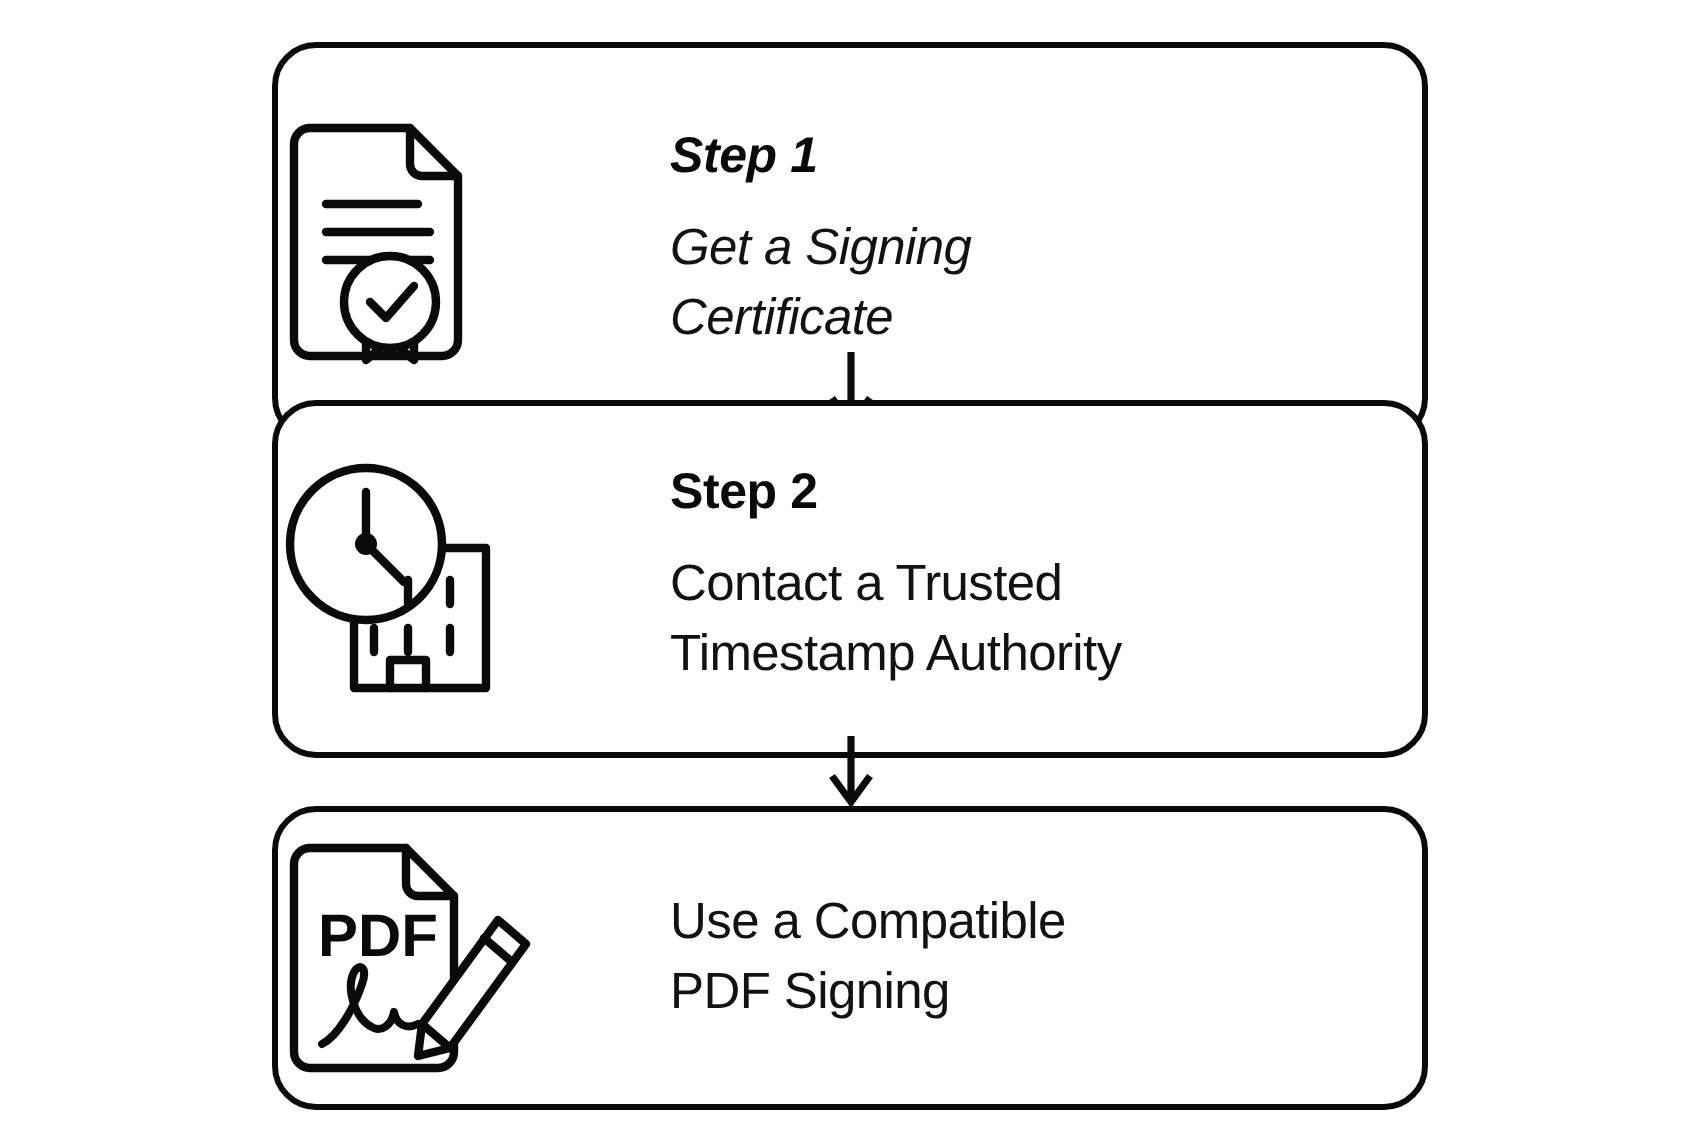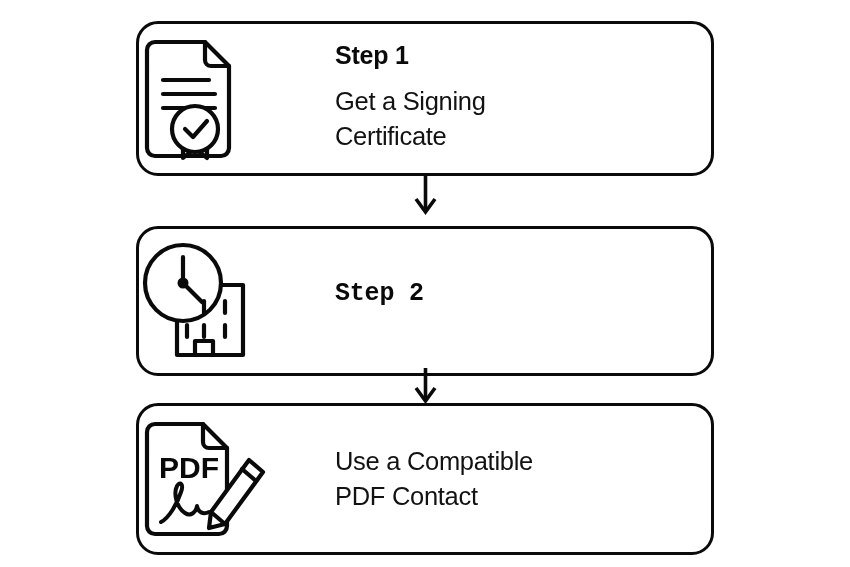--- a/index.html
+++ b/index.html
@@ -30,22 +30,22 @@
     width: 578px;
     box-sizing: border-box;
     border: 3.5px solid #0a0a0a;
     border-radius: 22px;
     background: #ffffff;
     display: flex;
     flex-direction: row;
     align-items: center;
   }
 
-  .card-1 { top: 21px;  height: 155px; }
-  .card-2 { top: 226px; height: 150px; font-family: Liberation Mono, monospace; }
+  .card-1 { top: 21px;  height: 200px; font-style: italic; }
+  .card-2 { top: 200px; height: 179px; }
   .card-3 { top: 403px; height: 152px; }
 
   .icon-slot {
     width: 196px;
     min-width: 196px;
     height: 100%;
     display: flex;
     align-items: center;
   }
 
@@ -145,20 +145,22 @@
 
         <line x1="48" y1="86" x2="48" y2="98"></line>
         <line x1="65" y1="86" x2="65" y2="98"></line>
         <line x1="86" y1="86" x2="86" y2="98"></line>
 
         <path d="M56 116 V102 H74 V116"></path>
       </svg>
     </div>
     <div class="text-slot">
       <div class="step-title">Step 2</div>
+      <div class="step-desc">Contact a Trusted
+Timestamp Authority</div>
     </div>
   </div>
 
   <div class="connector conn-2">
     <svg width="3" height="35" viewBox="0 0 3 35" style="overflow:visible">
       <g stroke="#0a0a0a" stroke-width="3.6" fill="none" stroke-linecap="butt" stroke-linejoin="miter">
         <line x1="1.5" y1="0" x2="1.5" y2="31"></line>
         <path d="M-8 20 L1.5 33 L11 20"></path>
       </g>
     </svg>
@@ -178,17 +180,17 @@
 
         <path d="M70 110 L72 94 L110 42 L124 54 L86 106 Z" fill="#ffffff"></path>
 
         <line x1="103" y1="51" x2="117" y2="63"></line>
 
         <line x1="72" y1="94" x2="86" y2="106"></line>
       </svg>
     </div>
     <div class="text-slot">
       <div class="step-desc">Use a Compatible
-PDF Contact</div>
+PDF Signing</div>
     </div>
   </div>
 
 </div>
 
 </body></html>

